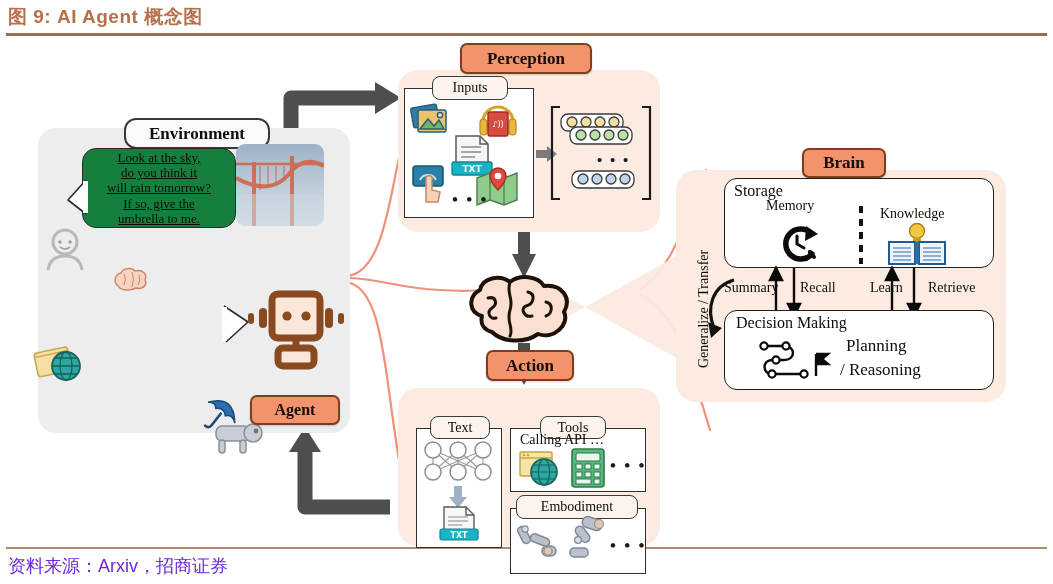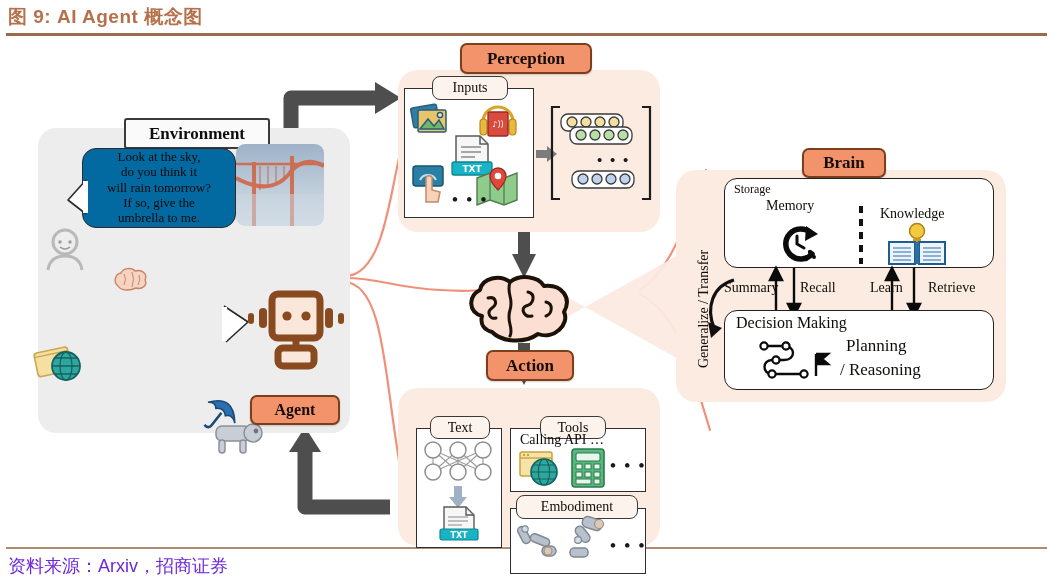--- a/index.html
+++ b/index.html
@@ -49,21 +49,21 @@
   .tag-orange{
     position:absolute;background:#F3936B;border:2px solid #7B3F1D;
     border-radius:7px;color:#150D08;
     font-family:"Liberation Serif", serif;font-weight:bold;
     display:flex;align-items:center;justify-content:center;
     box-shadow:0 1px 2px rgba(0,0,0,.18);
     white-space:nowrap;
   }
   .tag-white{
     position:absolute;background:#FAFAFA;border:2px solid #3A3A3A;
-    border-radius:3px;color:#0D0D0D;
+    border-radius:12px;color:#0D0D0D;
     font-family:"Liberation Serif", serif;font-weight:bold;
     display:flex;align-items:center;justify-content:center;
     white-space:nowrap;
   }
   .tag-cream{
     position:absolute;background:#FBF3EC;border:1.5px solid #3A3A3A;
     border-radius:8px;color:#100C08;
     font-family:"Liberation Serif", serif;
     display:flex;align-items:center;justify-content:center;
     white-space:nowrap;
@@ -73,26 +73,27 @@
   }
   .inner-box-round{
     position:absolute;background:#FFFFFF;border:1.8px solid #231F1C;
     border-radius:13px;
   }
   .plain-txt{
     position:absolute;font-family:"Liberation Serif", serif;
     color:#100C08;white-space:nowrap;
   }
   .bubble{
-    position:absolute;background:#0369a1;border:1.6px solid #2B2B2B;
+    position:absolute;background:#15803d;border:1.6px solid #2B2B2B;
     border-radius:14px;
     font-family:"Liberation Serif", serif;
     color:#0A0A0A;text-align:center;
-    display:flex;align-items:flex-start;justify-content:center;
+    display:flex;align-items:center;justify-content:center;
     line-height:1.18;
+    text-decoration:underline;
   }
   .dots{
     position:absolute;font-family:"Liberation Serif", serif;
     color:#1a1a1a;letter-spacing:2px;font-weight:bold;white-space:nowrap;
   }
   .rot-label{
     position:absolute;
     font-family:"Liberation Serif", serif;color:#120D09;
     transform:rotate(-90deg);transform-origin:left top;white-space:nowrap;
   }
@@ -340,21 +341,21 @@
   <div class="tag-orange" style="left:802px;top:110px;width:80px;height:26px;font-size:17px;">Brain</div>
 
   <div class="rot-label" style="left:696px;top:330px;font-size:14px;">Generalize / Transfer</div>
 
   <svg class="abs" style="left:700px;top:240px;width:46px;height:68px;">
     <path d="M34,2 C12,8 6,30 14,50" fill="none" stroke="#111" stroke-width="3.2"></path>
     <polygon points="8,44 22,50 11,60" fill="#111"></polygon>
   </svg>
 
   <div class="inner-box-round" style="left:724px;top:140px;width:268px;height:88px;"></div>
-  <div class="plain-txt" style="left:734px;top:144px;font-size:12px;">Storage</div>
+  <div class="plain-txt" style="left:734px;top:144px;font-size:16px;">Storage</div>
   <div class="plain-txt" style="left:766px;top:160px;font-size:14px;">Memory</div>
   <div class="plain-txt" style="left:880px;top:168px;font-size:14px;">Knowledge</div>
 
   <svg class="abs" style="left:778px;top:186px;width:48px;height:42px;">
     <path d="M33,9 A15,15 0 1 0 34,30" fill="none" stroke="#0B0B0B" stroke-width="5.5" stroke-linecap="round"></path>
     <polygon points="28,2 40,10 27,17" fill="#0B0B0B"></polygon>
     <path d="M19,12 V20 L26,24" fill="none" stroke="#0B0B0B" stroke-width="3" stroke-linecap="round"></path>
     <circle cx="32" cy="28" r="2.2" fill="#0B0B0B"></circle>
     <circle cx="28" cy="35" r="2.2" fill="#0B0B0B"></circle>
     <circle cx="36" cy="33" r="2" fill="#0B0B0B"></circle>

